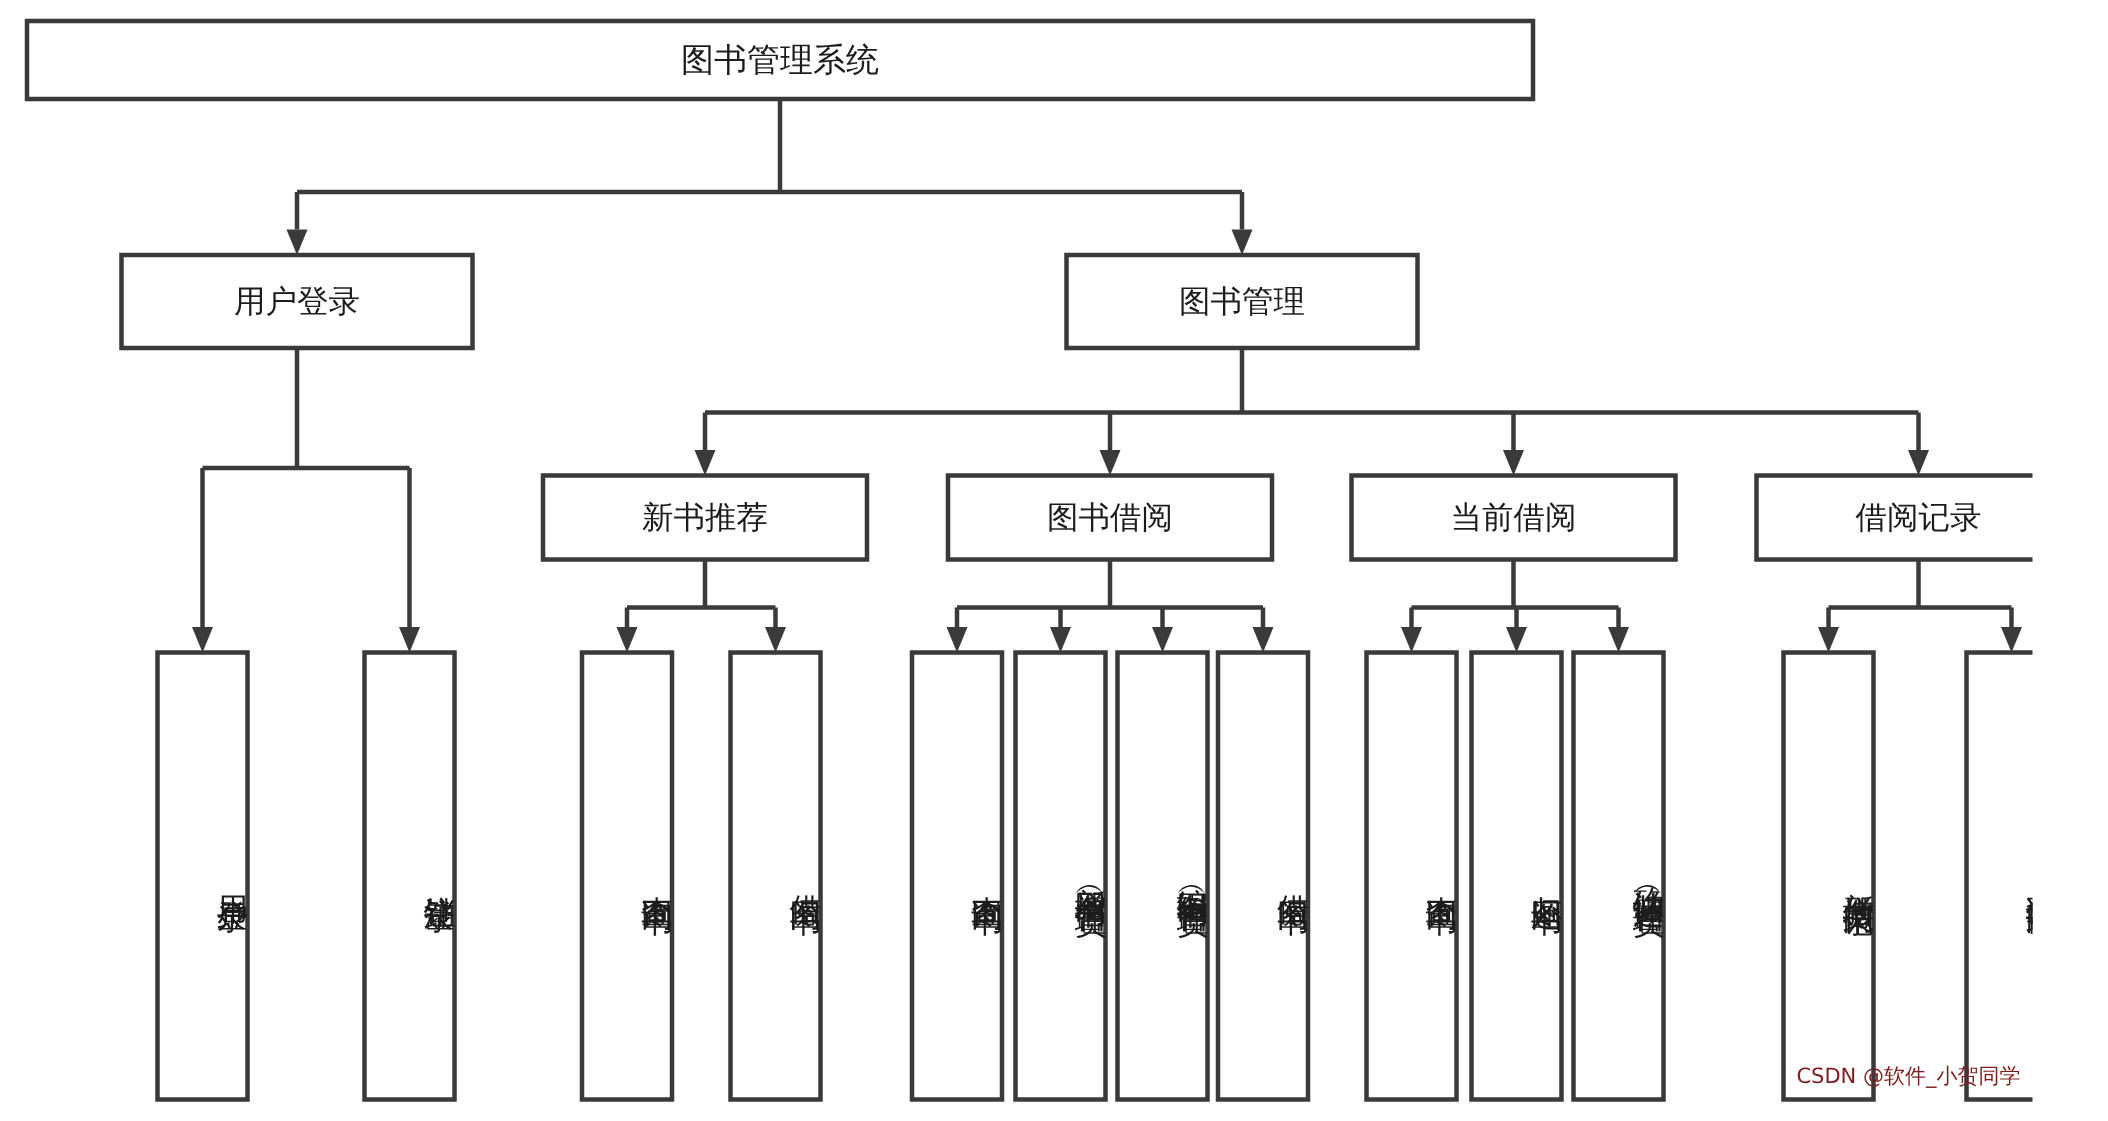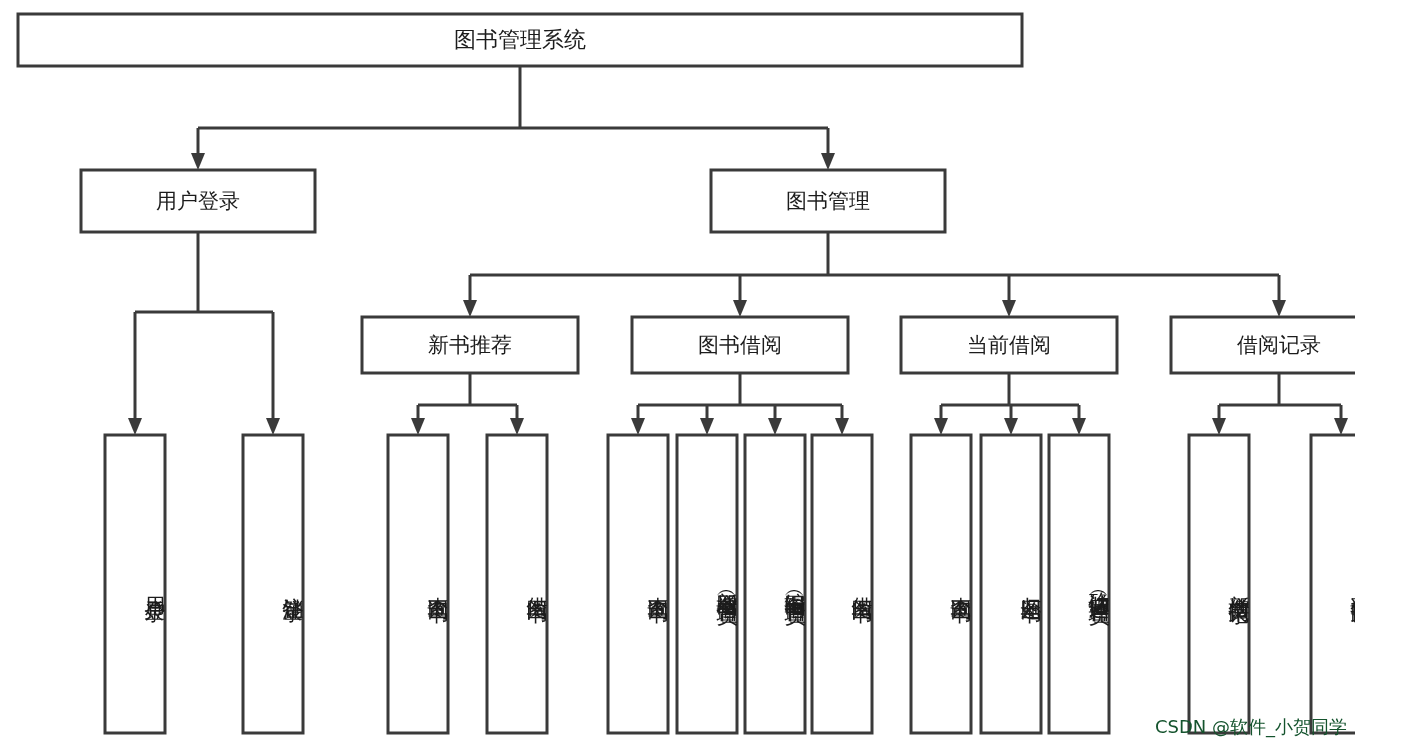--- a/index.html
+++ b/index.html
@@ -64,24 +64,24 @@
     letter-spacing: 2px;
     white-space: nowrap;
     display: flex;
     align-items: flex-start;
     justify-content: center;
     pointer-events: none;
   }
   .watermark {
     position: absolute;
     right: 8px;
-    bottom: 8px;
-    font-family: "DejaVu Sans", "Liberation Sans", sans-serif;
-    font-size: 18px;
-    color: #14532d;
+    bottom: 20px;
+    font-family: "DejaVu Sans", "Liberation Sans", sans-serif;
+    font-size: 14px;
+    color: #7f1d1d;
     white-space: nowrap;
   }
 </style>
 </head>
 <body>
 
 <div id="diagram-root">
 
   <svg class="diagram-canvas" viewBox="0 0 1405 747">
     <g id="connectors-layer">

